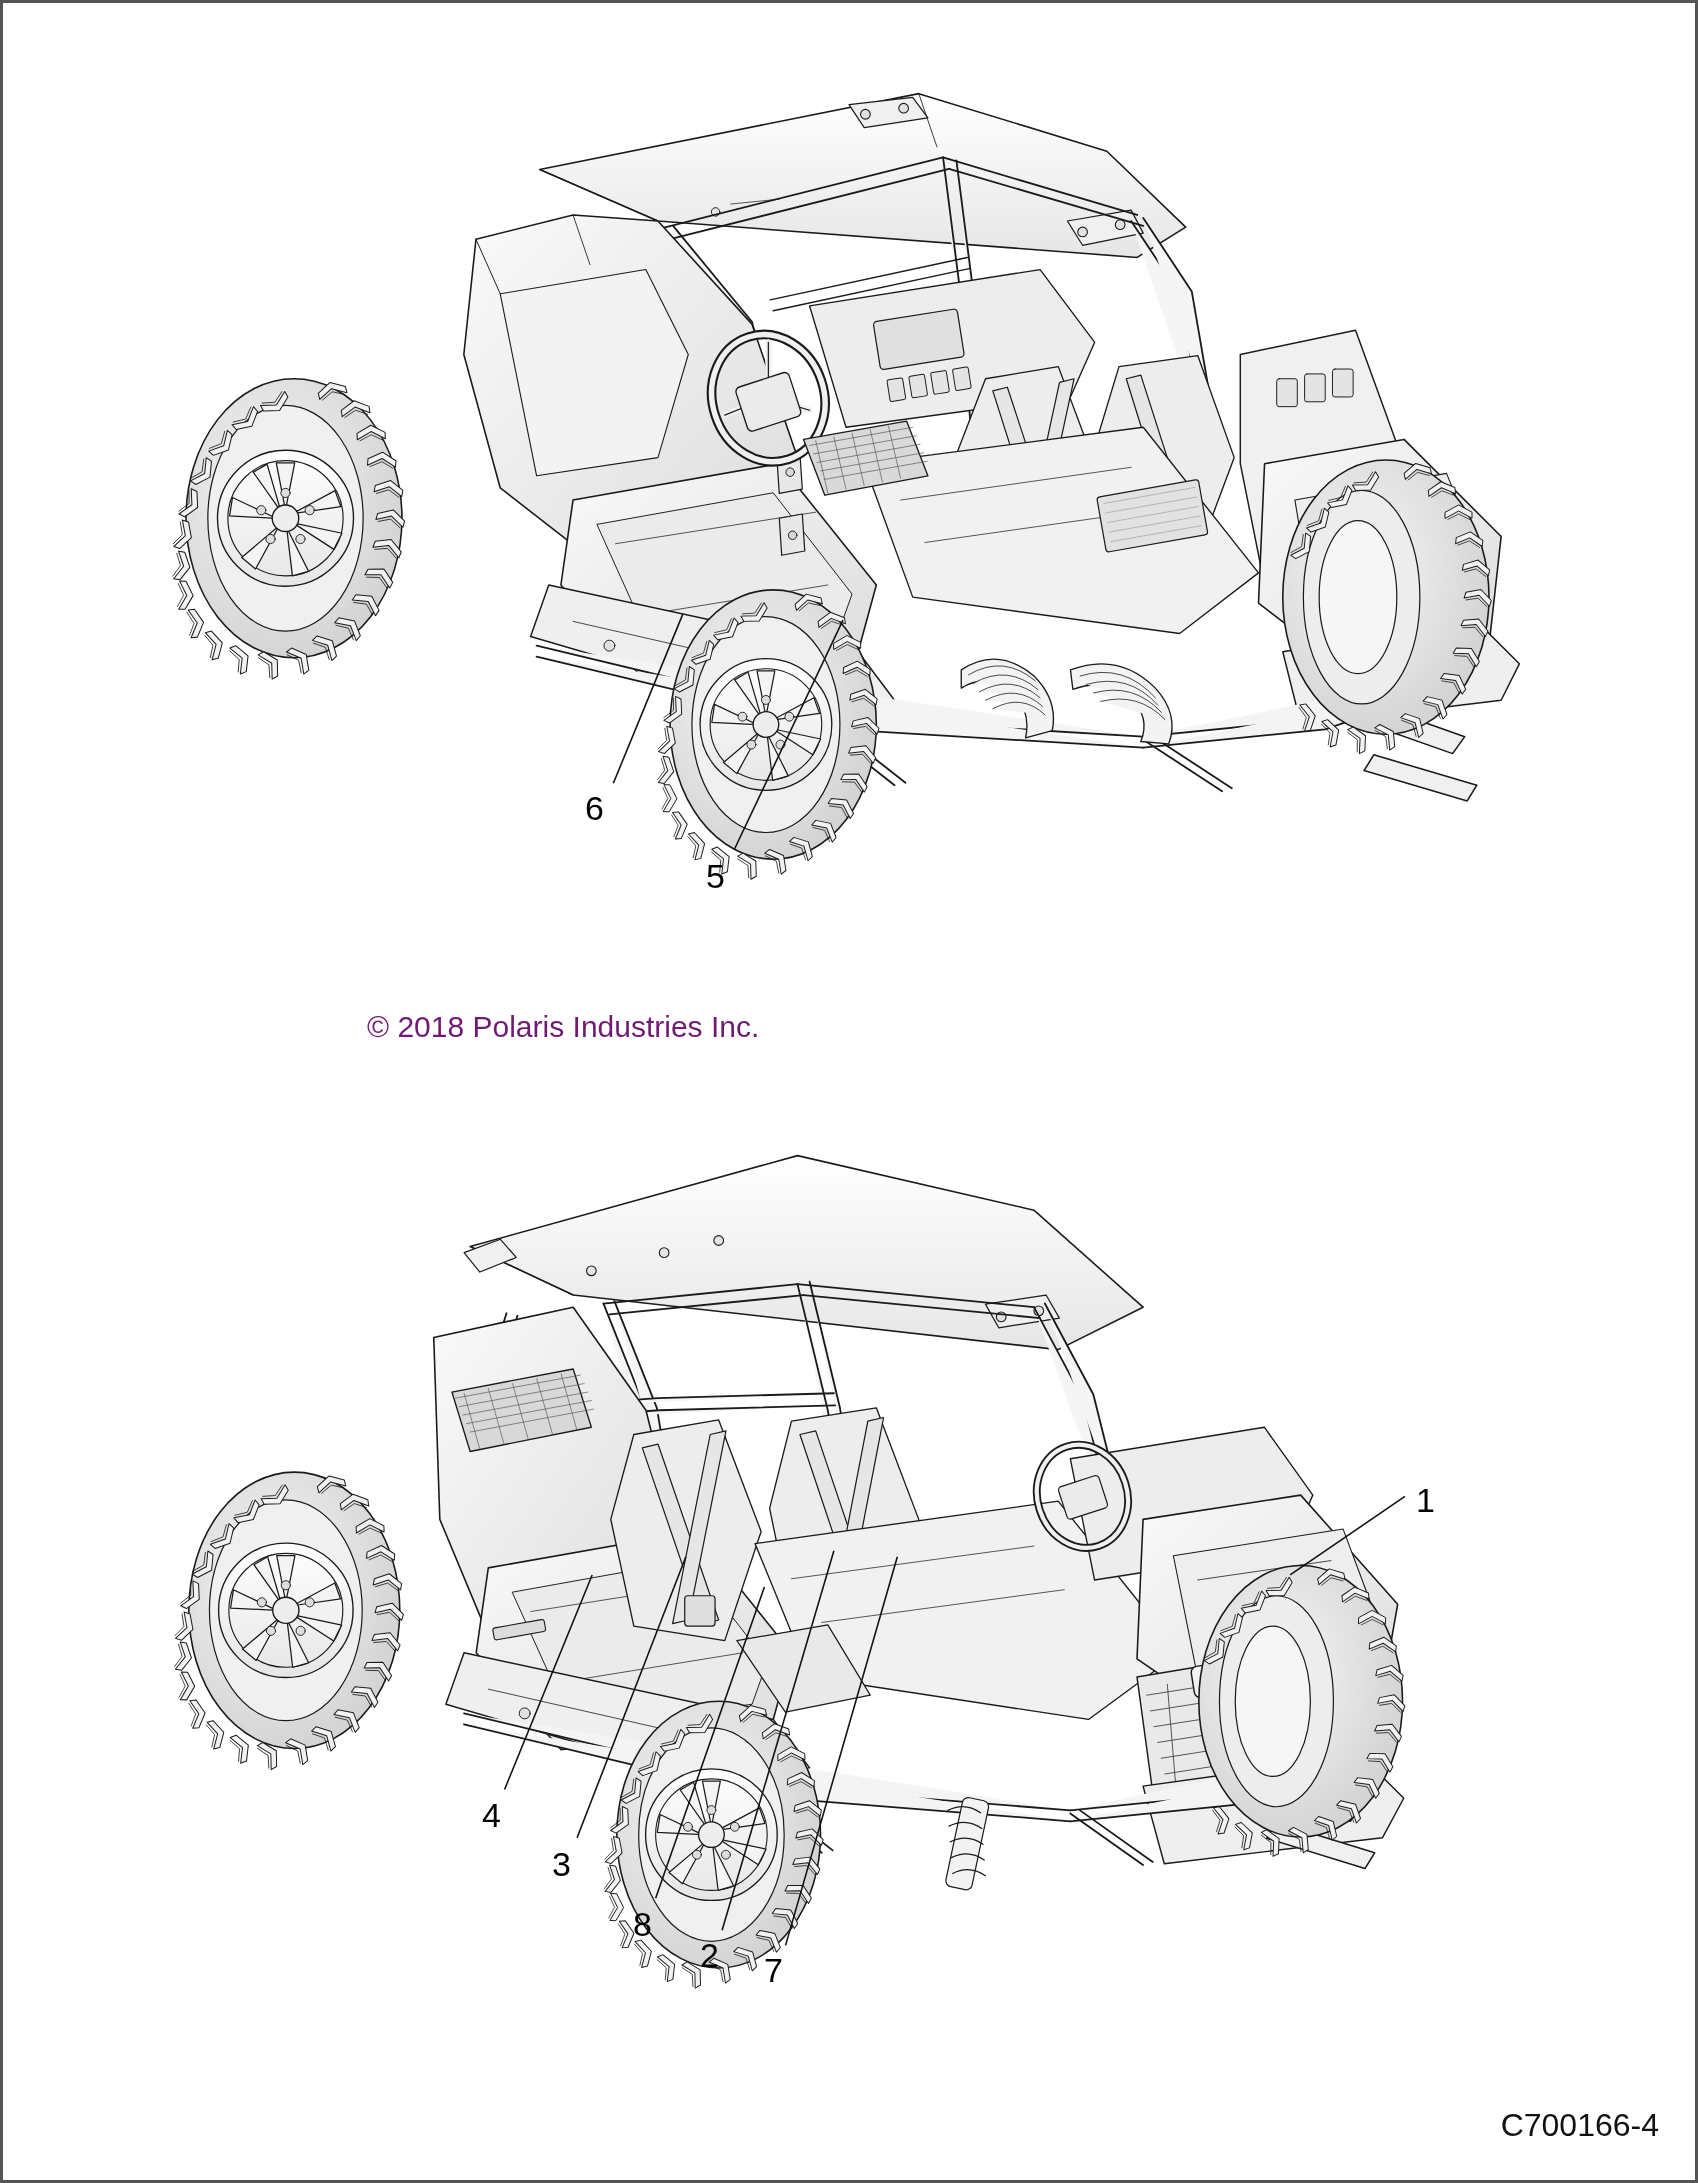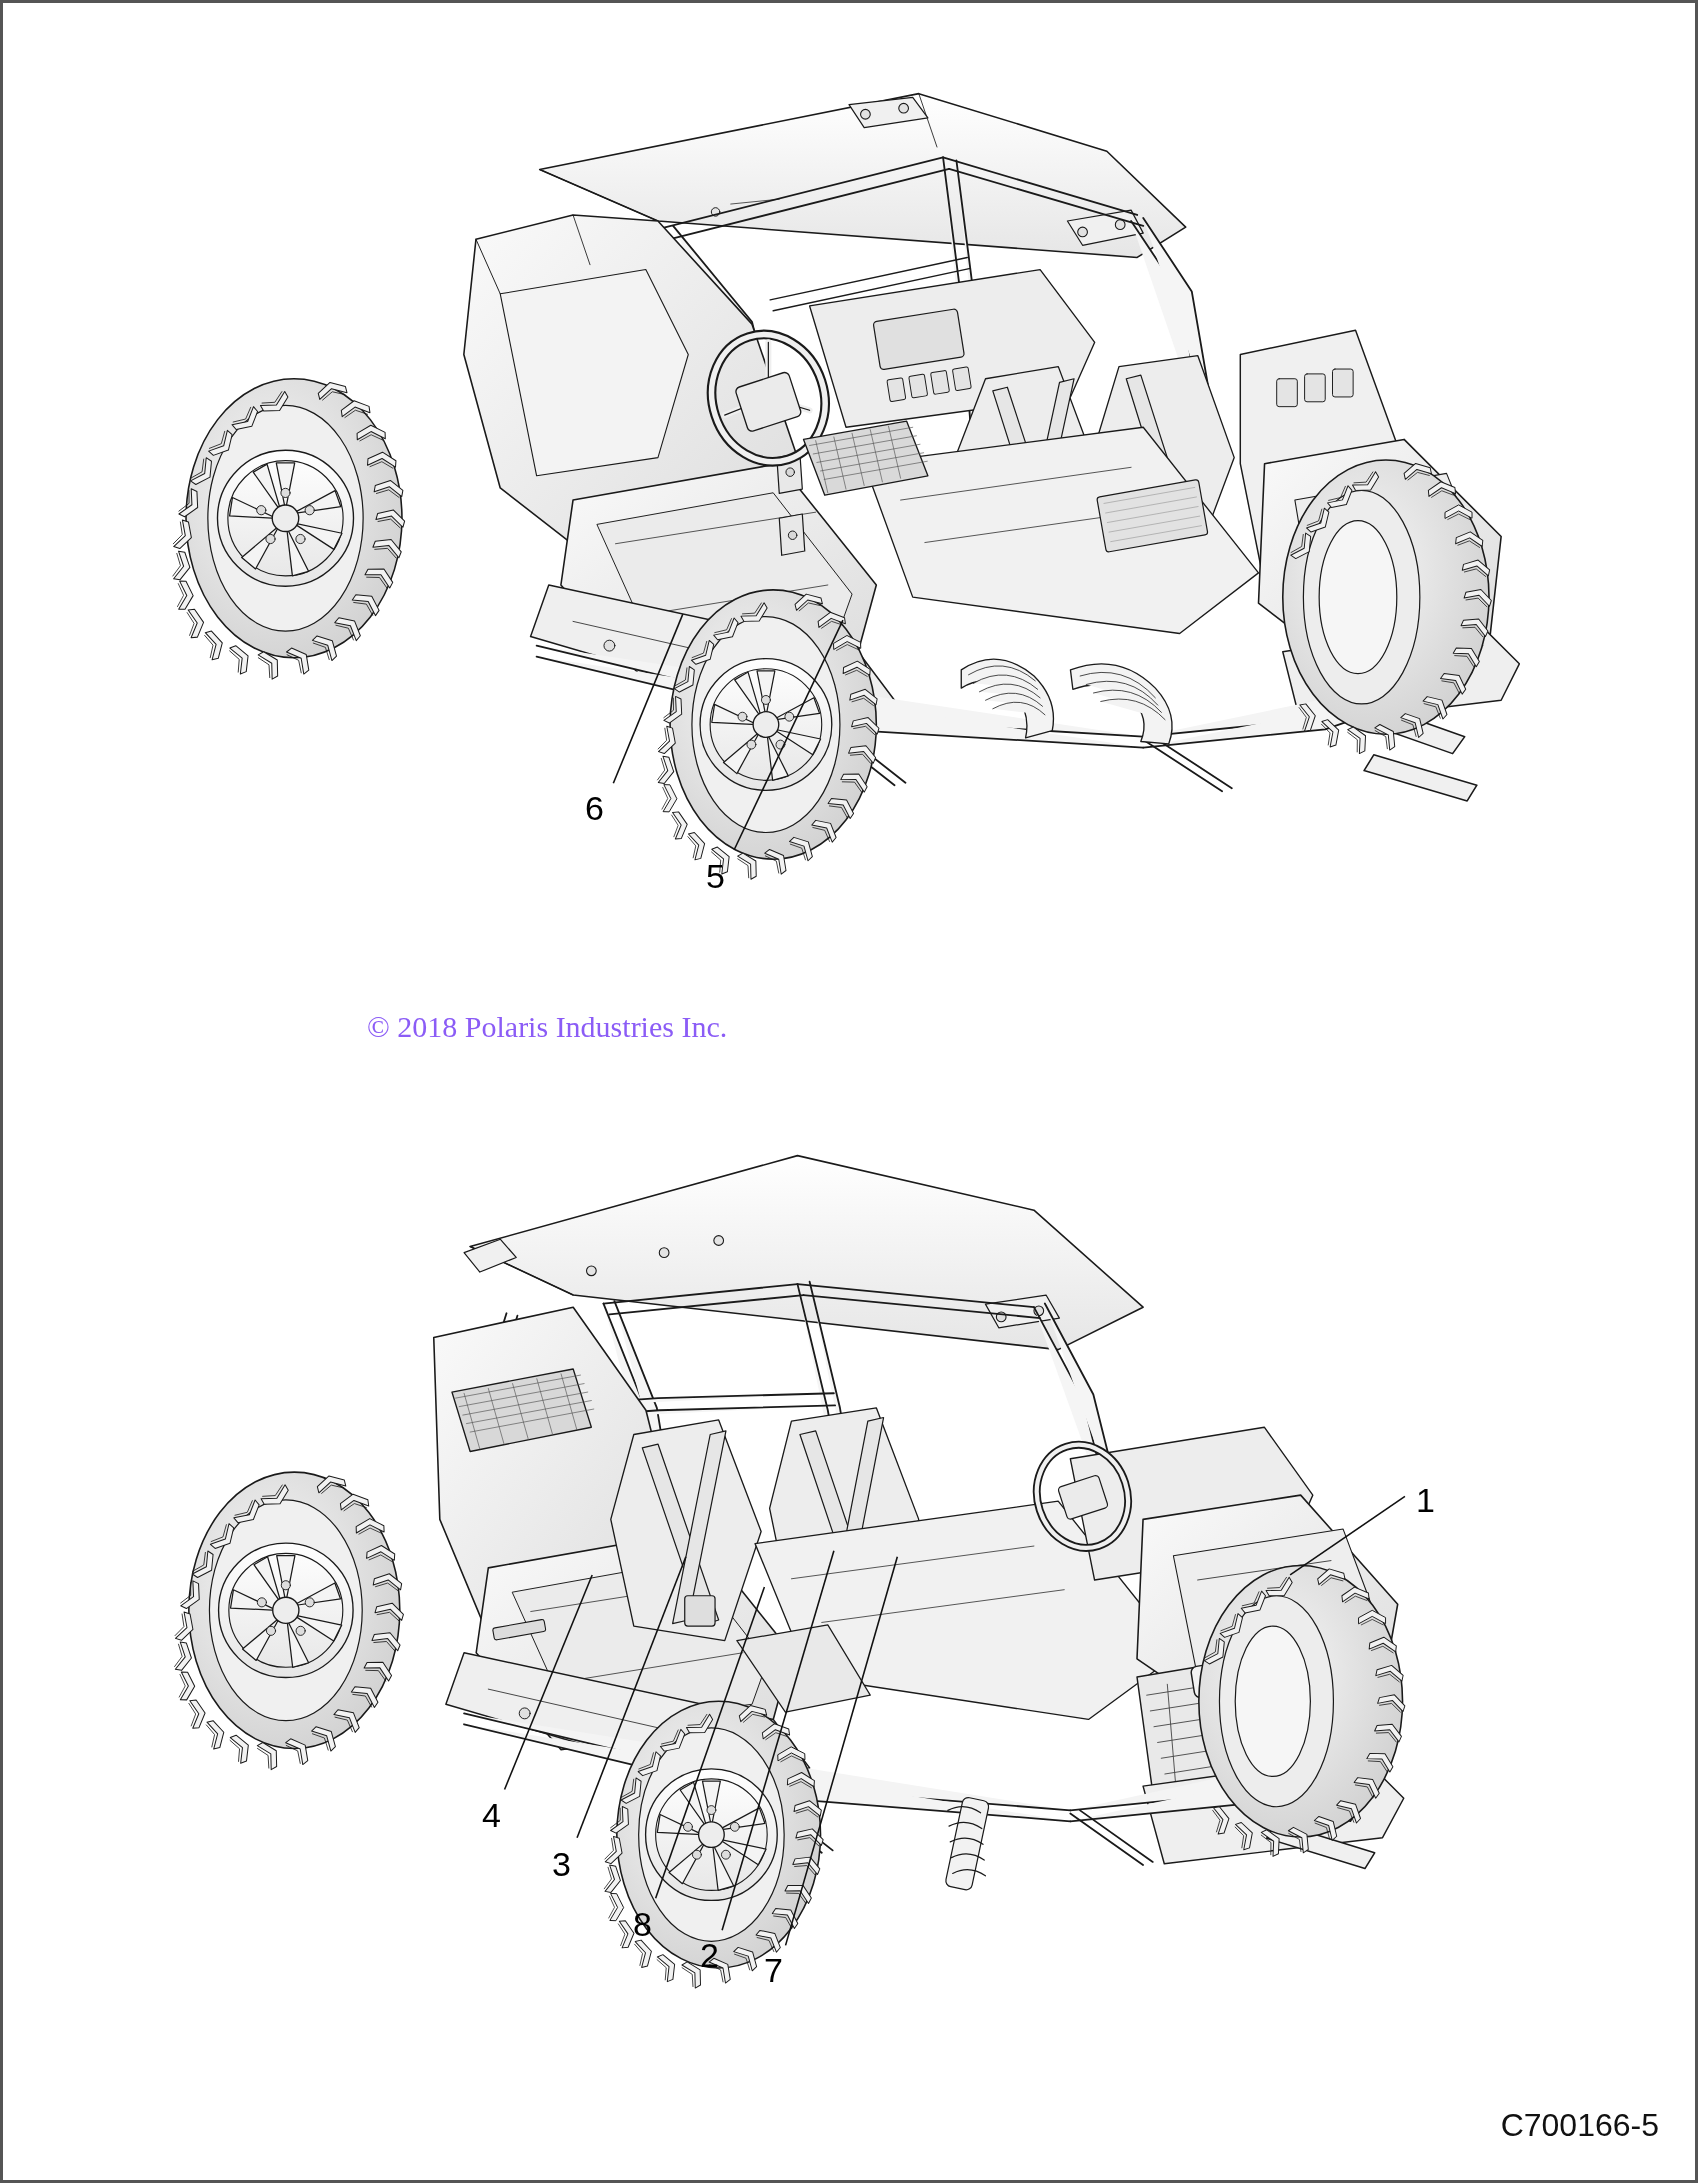--- a/index.html
+++ b/index.html
@@ -32,23 +32,23 @@
     font-size: 34px;
     color: #000000;
     line-height: 1;
     letter-spacing: 0px;
     user-select: none;
   }
   .copyright {
     position: absolute;
     left: 364px;
     top: 1007px;
-    font-family: Liberation Serif, serif;
+    font-family: Liberation Sans, sans-serif;
     font-size: 30px;
-    color: #8b5cf6;
+    color: #701a75;
     white-space: nowrap;
   }
   .partno {
     position: absolute;
     right: 36px;
     top: 2104px;
     font-family: "Liberation Sans", sans-serif;
     font-size: 32px;
     color: #111111;
     white-space: nowrap;
@@ -582,16 +582,16 @@
       <div class="callout" style="left: 703px; top: 856px;">5</div>
       <div class="callout" style="left: 1413px; top: 1480px;">1</div>
       <div class="callout" style="left: 479px; top: 1795px;">4</div>
       <div class="callout" style="left: 549px; top: 1844px;">3</div>
       <div class="callout" style="left: 630px; top: 1904px;">8</div>
       <div class="callout" style="left: 697px; top: 1935px;">2</div>
       <div class="callout" style="left: 761px; top: 1950px;">7</div>
     </div>
 
   <div class="copyright">© 2018 Polaris Industries Inc.</div>
-  <div class="partno">C700166-5</div>
+  <div class="partno">C700166-4</div>
 
 </div>
 
 
 </body></html>

